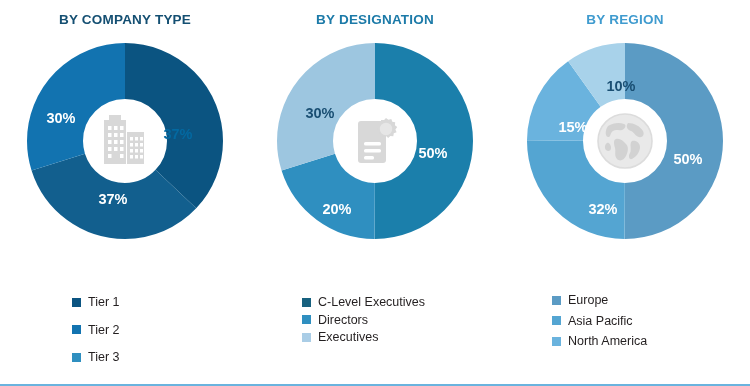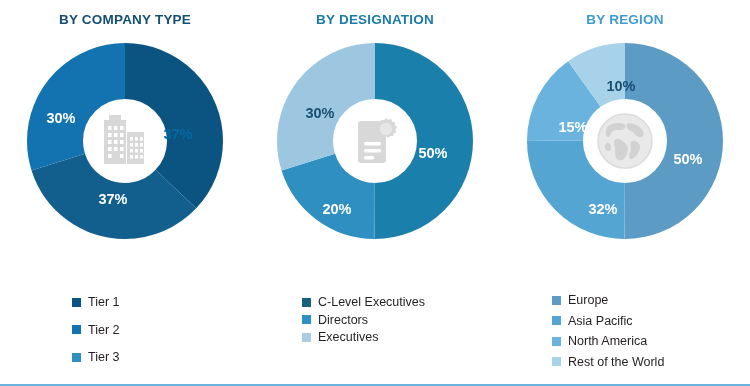--- a/index.html
+++ b/index.html
@@ -278,22 +278,18 @@
         <span class="legend-label">Europe</span>
       </div>
       <div class="legend-row">
         <span class="legend-swatch" style="background:#54a5d2"></span>
         <span class="legend-label">Asia Pacific</span>
       </div>
       <div class="legend-row">
         <span class="legend-swatch" style="background:#6ab3de"></span>
         <span class="legend-label">North America</span>
       </div>
-      <div class="legend-row">
-        <span class="legend-swatch" style="background:#a8d2ea"></span>
-        <span class="legend-label">Rest of the World</span>
-      </div>
     </div>
   </div>
 
 </div>
 
 <div class="bottom-rule"></div>
 
 </body></html>

